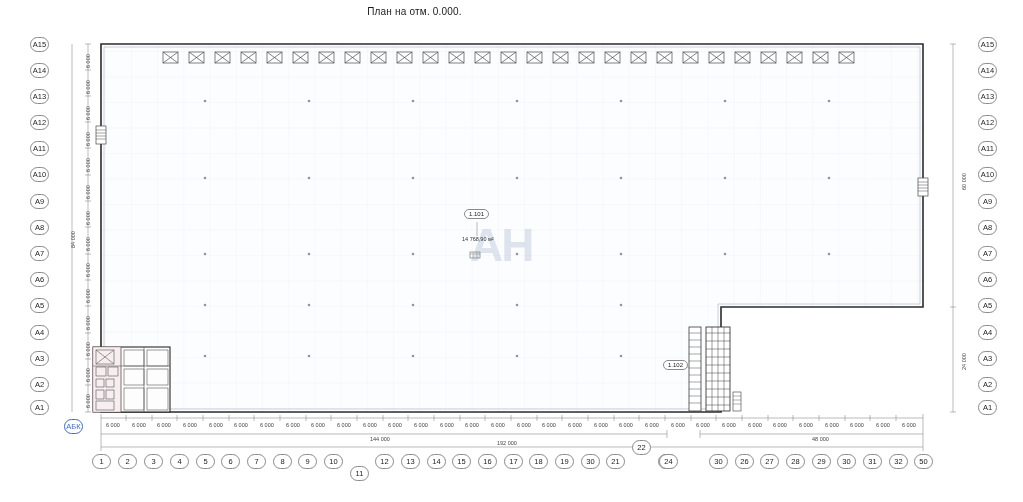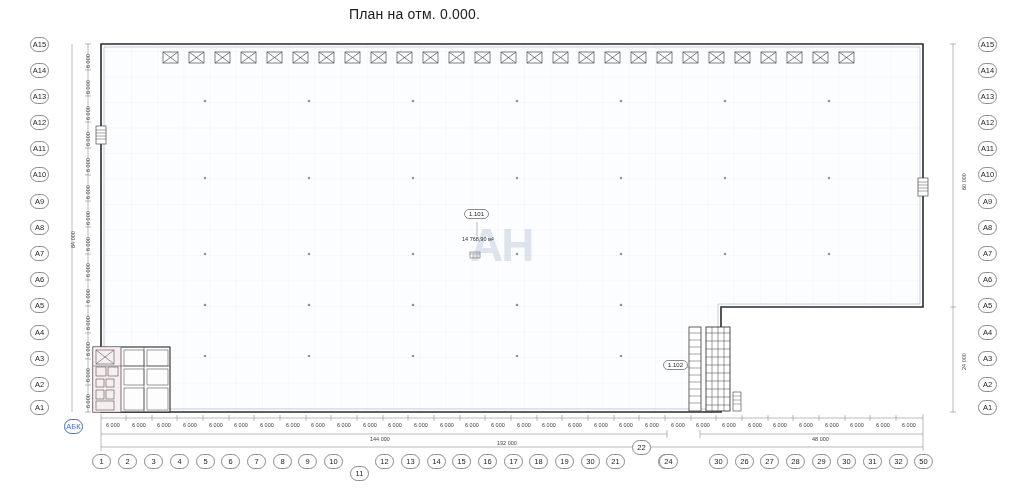--- a/index.html
+++ b/index.html
@@ -6,21 +6,21 @@
   body{
     width:1023px;height:502px;
     background:#ffffff;
     font-family:"Liberation Sans", sans-serif;
     overflow:hidden;
     position:relative;
   }
   #plan{position:absolute;left:0;top:0;width:1023px;height:502px;}
   .title{
     position:absolute;left:0;top:6px;width:829px;text-align:center;
-    font-size:14px;color:#1a1a1a;letter-spacing:.2px;
+    font-size:10px;color:#1a1a1a;letter-spacing:.2px;
   }
   .bub{
     position:absolute;width:19px;height:15px;border:1px solid #8a8a8a;
     border-radius:8px;background:#fff;color:#222;font-size:7.5px;
     display:flex;align-items:center;justify-content:center;
     box-sizing:border-box;
   }
   .bub.blue{border-color:#3f6fb5;color:#3f6fb5;}
   .dim{
     position:absolute;font-size:5.5px;color:#444;white-space:nowrap;

